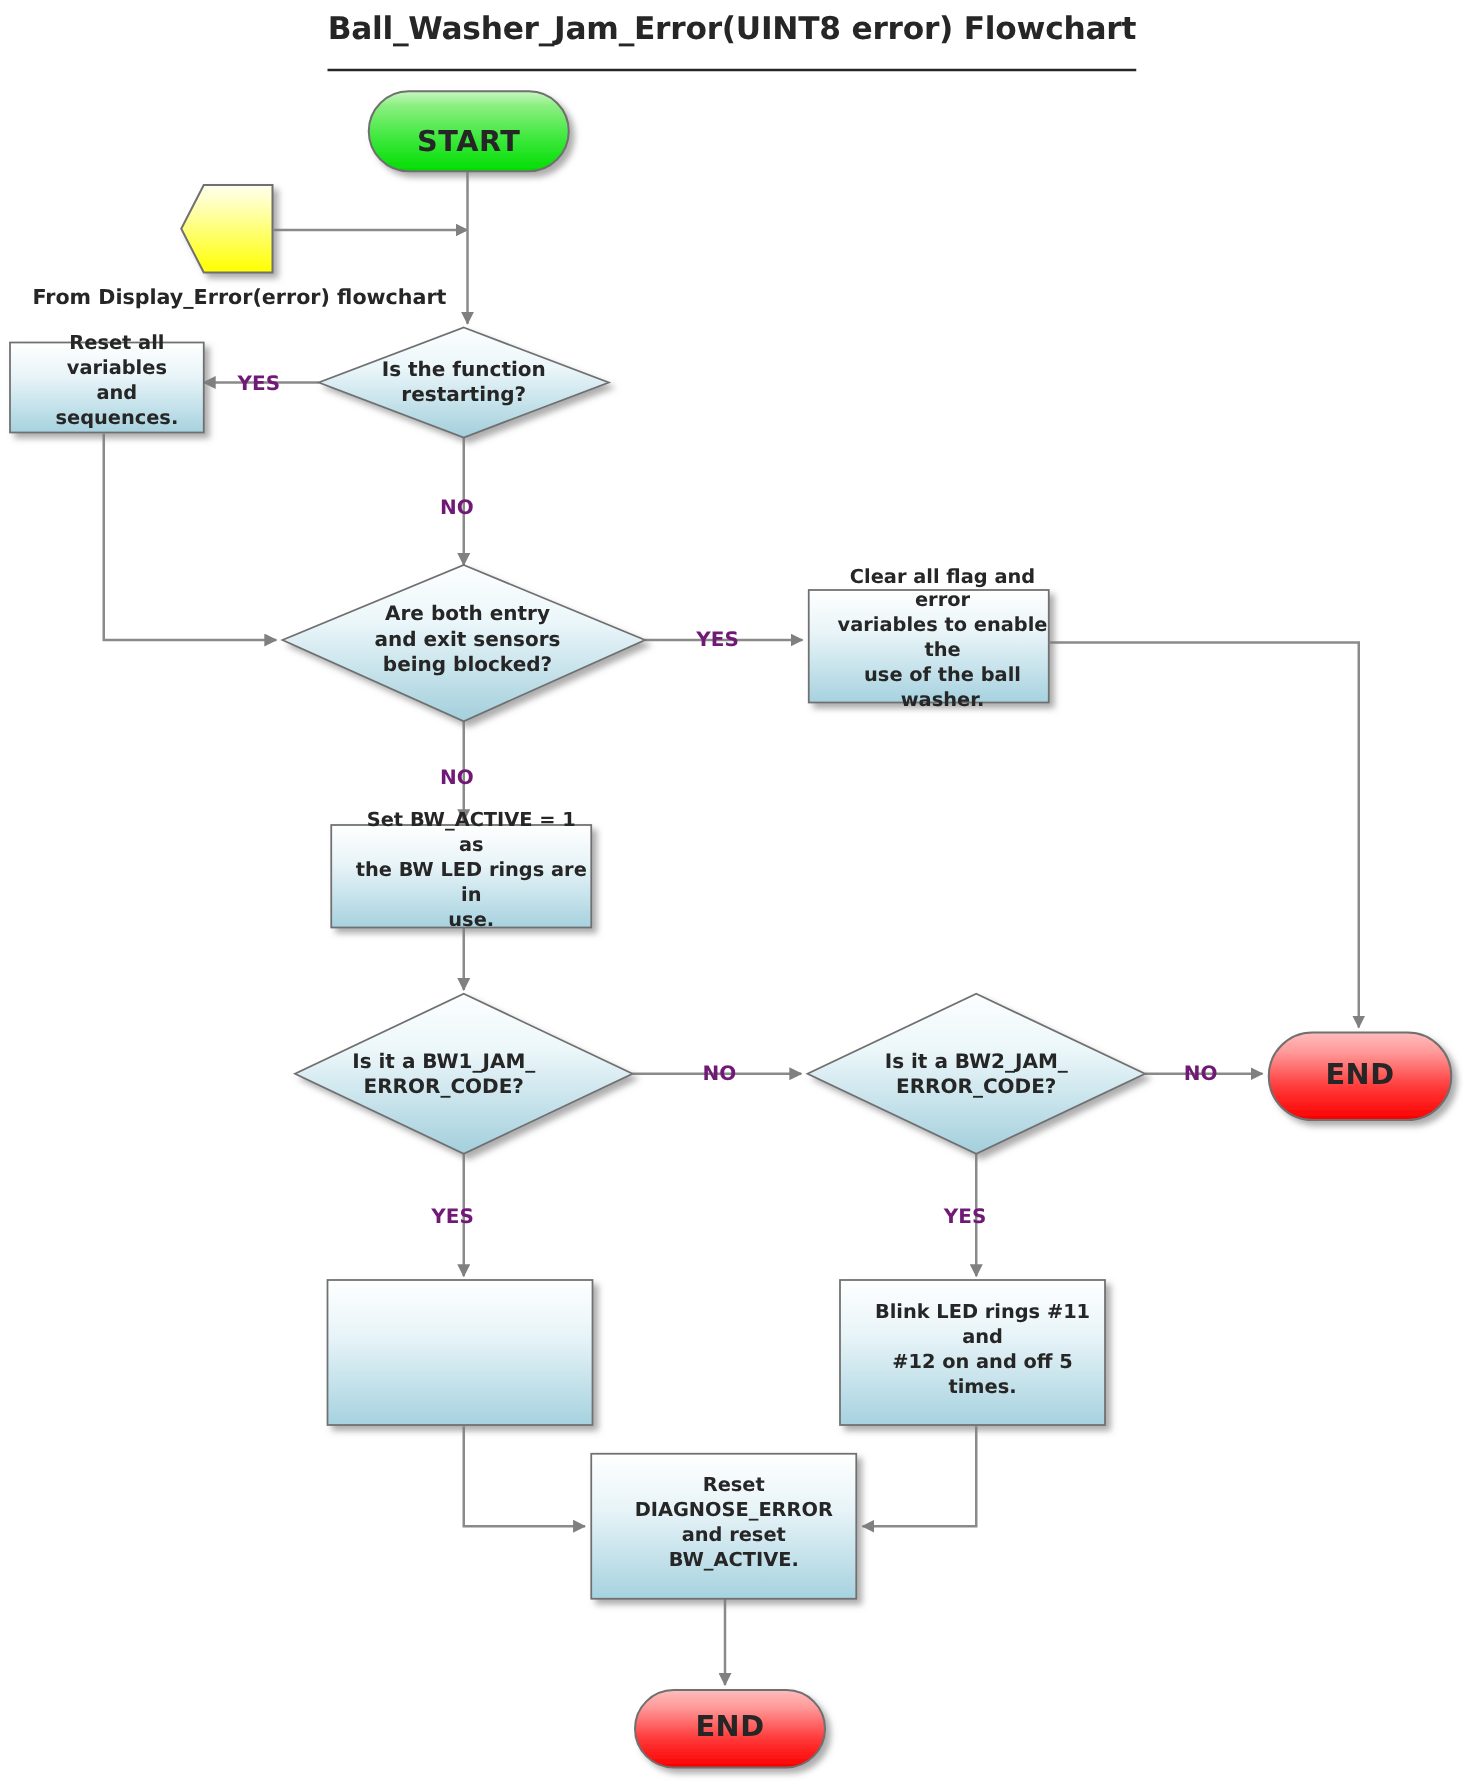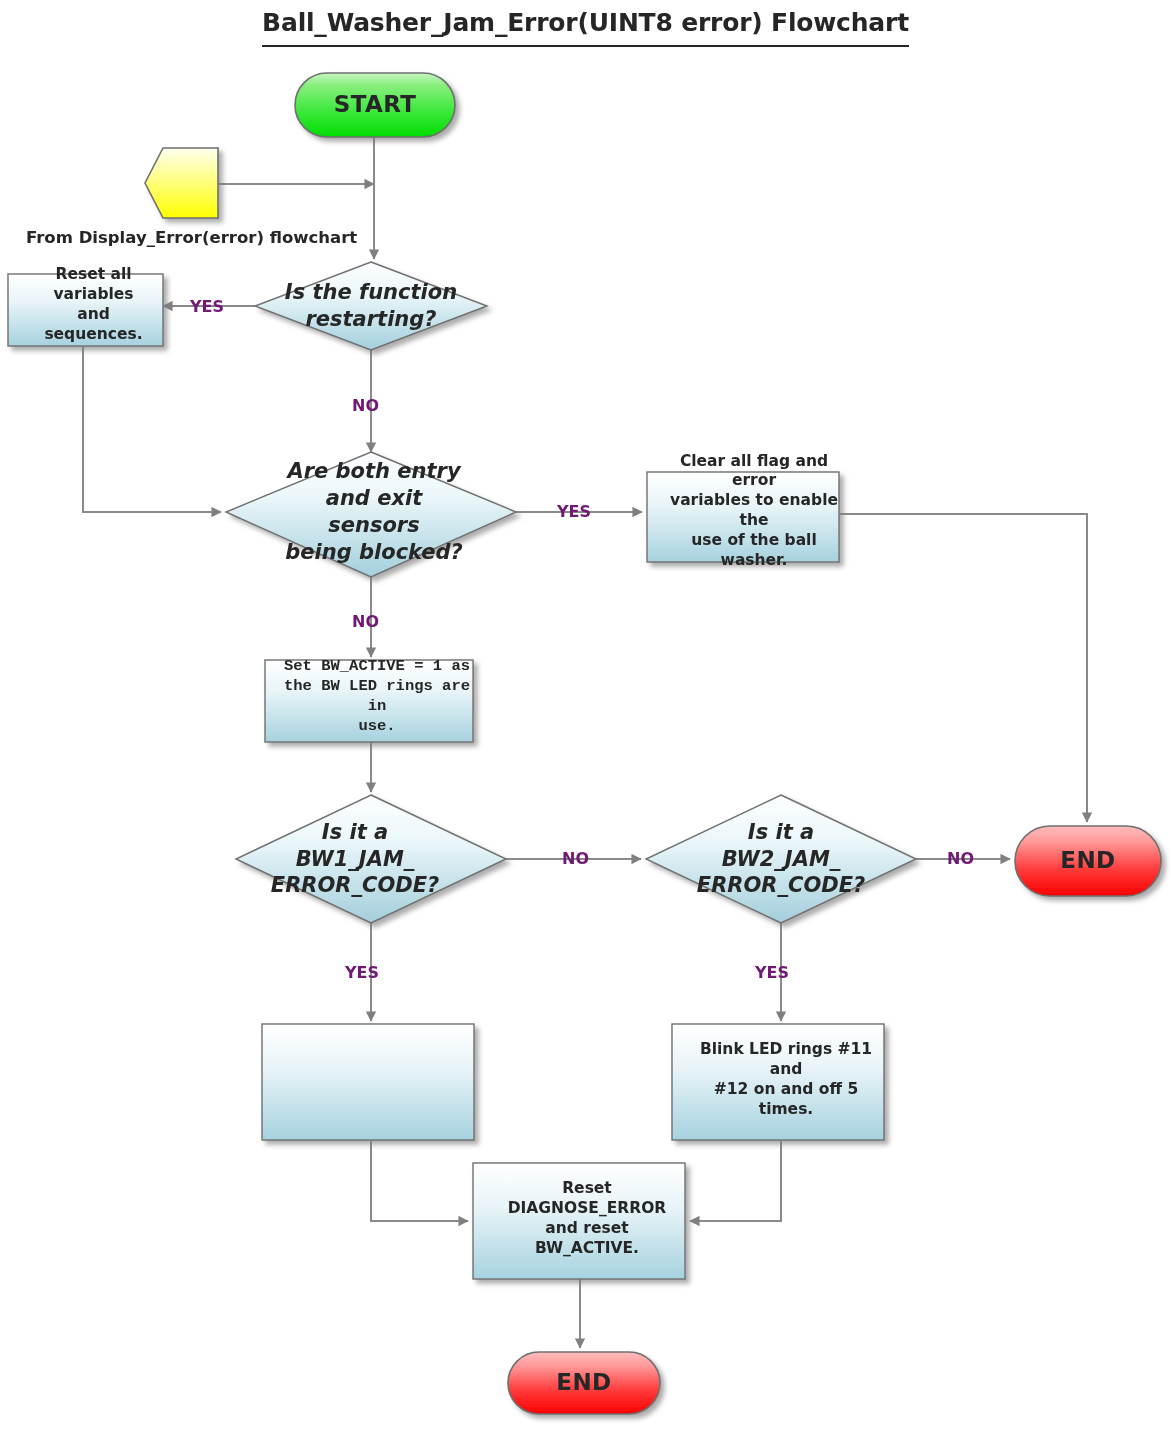--- a/index.html
+++ b/index.html
@@ -26,41 +26,40 @@
     top: 8px;
     width: 1171px;
     text-align: center;
     font-size: 25px;
     font-weight: bold;
     color: #262626;
     letter-spacing: -0.2px;
   }
   .page-title span.t {
     border-bottom: 2px solid #262626;
-    padding-bottom: 8px;
+    padding-bottom: 18px;
   }
   .node-label {
     position: absolute;
     color: #262626;
     font-weight: bold;
     line-height: 1.28;
     box-sizing: border-box;
     pointer-events: none;
   }
   .terminator-label {
     font-size: 23px;
     letter-spacing: 0.4px;
   }
   .process-label {
     font-size: 15.5px;
     padding-left: 16px;
   }
   .decision-label {
-    font-size: 21px;
-    font-style: italic;
+    font-size: 16px;
   }
   .edge-label {
     position: absolute;
     font-size: 16px;
     font-weight: bold;
     color: #701a75;
     white-space: nowrap;
   }
   .caption-label {
     position: absolute;
@@ -187,39 +186,39 @@
       <rect x="672" y="1024" width="212" height="116" fill="url(#gradProcess)" stroke="#6f6f6f" stroke-width="1.4" filter="url(#dropShadow)"></rect>
 
       <rect x="473" y="1163" width="212" height="116" fill="url(#gradProcess)" stroke="#6f6f6f" stroke-width="1.4" filter="url(#dropShadow)"></rect>
 
       <rect x="1015" y="826" width="146" height="70" rx="35" ry="35" fill="url(#gradEnd)" stroke="#6f6f6f" stroke-width="1.6" filter="url(#dropShadow)"></rect>
 
       <rect x="508" y="1352" width="152" height="62" rx="31" ry="31" fill="url(#gradEnd)" stroke="#6f6f6f" stroke-width="1.6" filter="url(#dropShadow)"></rect>
     </g>
   </svg>
 
-  <div class="node-label terminator-label flexmid" style="left:295px; top:73px; width:160px; height:64px;">START</div>
+  <div class="node-label terminator-label flexmid" style="left:295px; top:83px; width:160px; height:64px;">START</div>
 
   <div class="caption-label" style="left:26px; top:228px;">From Display_Error(error) flowchart</div>
 
   <div class="node-label decision-label flexmid center-txt" style="left:281px; top:266px; width:180px; height:80px; white-space:pre-line;">Is the function
 restarting?</div>
 
   <div class="node-label process-label flexmid center-txt" style="left:10px; top:276px; width:151px; height:58px; white-space:pre-line;">Reset all variables
 and sequences.</div>
 
   <div class="node-label decision-label flexmid center-txt" style="left:284px; top:462px; width:180px; height:100px; white-space:pre-line;">Are both entry
 and exit sensors
 being blocked?</div>
 
   <div class="node-label process-label flexmid-left left-txt" style="left:653px; top:474px; width:186px; height:74px; white-space:pre-line;">Clear all flag and error
 variables to enable the
 use of the ball washer.</div>
 
-  <div class="node-label process-label flexmid center-txt" style="left:267px; top:662px; width:204px; height:70px; white-space:pre-line;font-family:Liberation Mono, monospace;">Set BW_ACTIVE = 1 as
+  <div class="node-label process-label flexmid center-txt" style="left:267px; top:662px; width:204px; height:70px; white-space:pre-line;">Set BW_ACTIVE = 1 as
 the BW LED rings are in
 use.</div>
 
   <div class="node-label decision-label flexmid center-txt" style="left:265px; top:819px; width:180px; height:80px; white-space:pre-line;">Is it a BW1_JAM_
 ERROR_CODE?</div>
 
   <div class="node-label decision-label flexmid center-txt" style="left:691px; top:819px; width:180px; height:80px; white-space:pre-line;">Is it a BW2_JAM_
 ERROR_CODE?</div>
 
 

